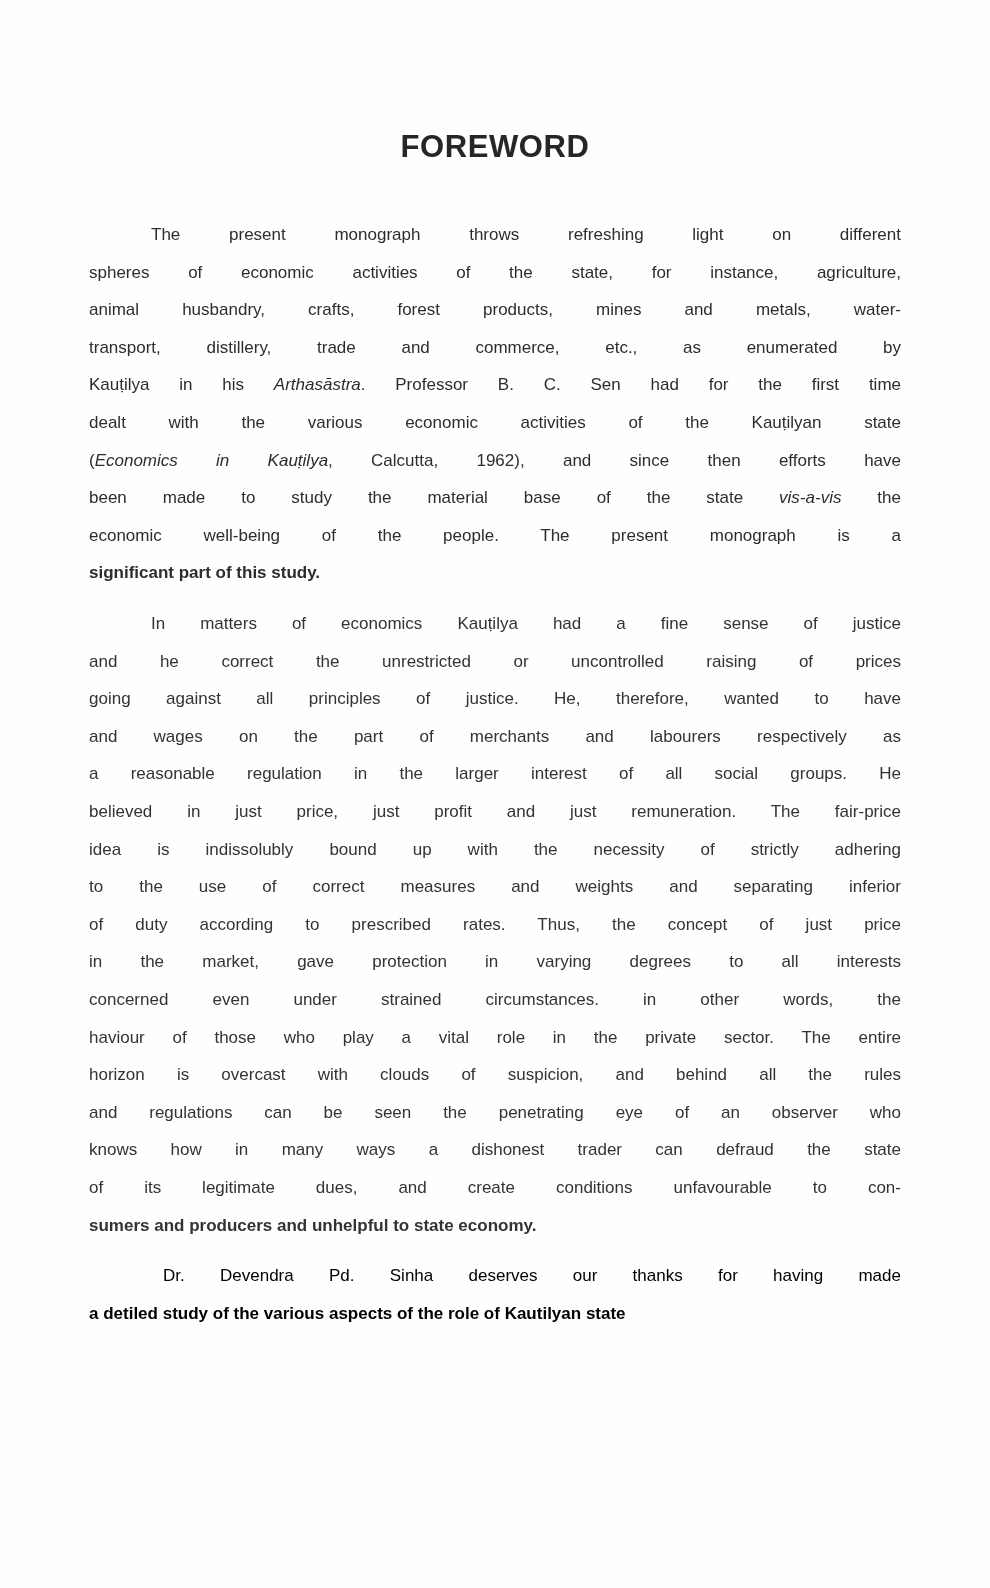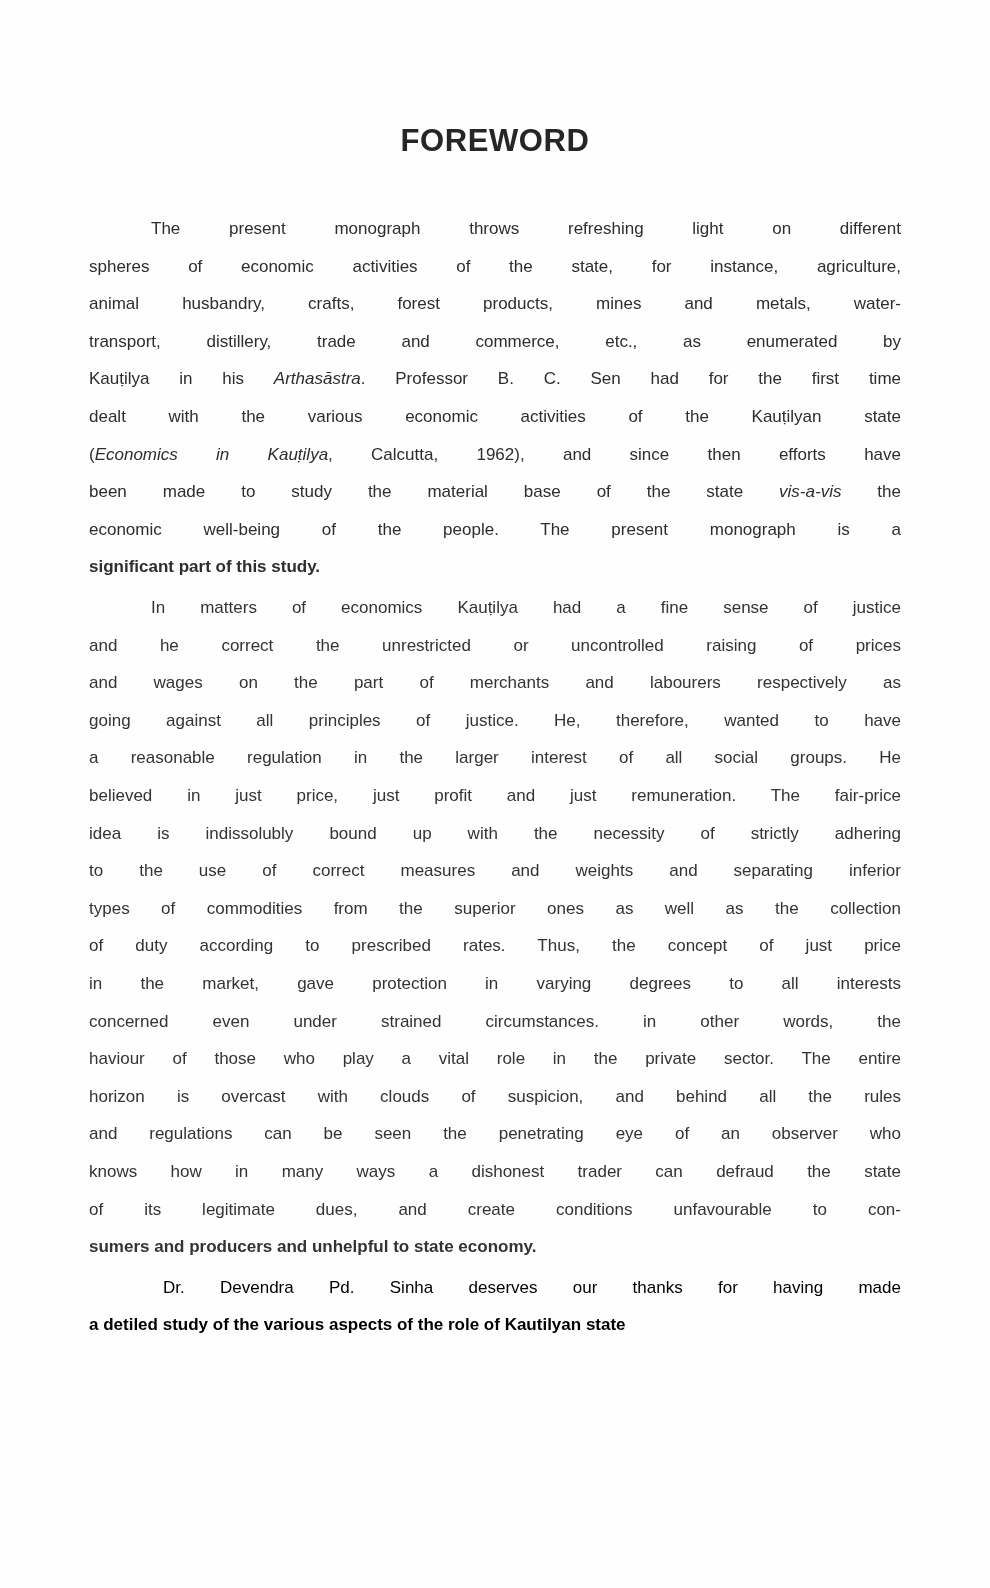--- a/index.html
+++ b/index.html
@@ -13,21 +13,21 @@
     height: 1588px;
     font-family: "Liberation Sans", "DejaVu Sans", sans-serif;
     color: #2b2b2b;
     overflow: hidden;
     position: relative;
   }
   .page {
     width: 990px;
     height: 1588px;
     box-sizing: border-box;
-    padding: 6px;
+    padding: 12px;
     position: relative;
     background: #fefefe;
   }
   .page-title {
     font-size: 31px;
     font-weight: bold;
     text-align: center;
     letter-spacing: 0.6px;
     color: #262626;
     margin: 0;
@@ -37,21 +37,21 @@
   .body-block {
     margin: 0 auto;
     width: 812px;
     padding-top: 52px;
   }
   .para {
     margin: 0;
     padding: 0;
   }
   .para + .para {
-    margin-top: 3px;
+    margin-top: 13px;
   }
   
   .ln {
     display: block;
     font-size: 17px;
     line-height: 37.6px;
     text-align: justify;
     text-align-last: justify;
     white-space: nowrap;
     color: #2f2f2f;
@@ -94,27 +94,26 @@
       <span class="ln">dealt with the various economic activities of the Kauṭilyan state</span>
       <span class="ln">(<i>Economics in Kauṭilya</i>, Calcutta, 1962), and since then efforts have</span>
       <span class="ln">been made to study the material base of the state <i>vis-a-vis</i> the</span>
       <span class="ln">economic well-being of the people. The present monograph is a</span>
       <span class="ln last">significant part of this study.</span>
     </div>
 
     <div class="para">
       <span class="ln"><span class="lead-space"></span>In matters of economics Kauṭilya had a fine sense of justice</span>
       <span class="ln">and he correct the unrestricted or uncontrolled raising of prices</span>
+      <span class="ln">going against all principles of justice. He, therefore, wanted to have</span>
       <span class="ln">and wages on the part of merchants and labourers respectively as</span>
-      <span class="ln">going against all principles of justice. He, therefore, wanted to have</span>
       <span class="ln">a reasonable regulation in the larger interest of all social groups. He</span>
       <span class="ln">believed in just price, just profit and just remuneration. The fair-price</span>
       <span class="ln">idea is indissolubly bound up with the necessity of strictly adhering</span>
       <span class="ln">to the use of correct measures and weights and separating inferior</span>
-      <span class="ln">types of commodities from the superior ones as well as the collection</span>
       <span class="ln">of duty according to prescribed rates. Thus, the concept of just price</span>
       <span class="ln">in the market, gave protection in varying degrees to all interests</span>
       <span class="ln">concerned even under strained circumstances. in other words, the</span>
       <span class="ln">haviour of those who play a vital role in the private sector. The entire</span>
       <span class="ln">horizon is overcast with clouds of suspicion, and behind all the rules</span>
       <span class="ln">and regulations can be seen the penetrating eye of an observer who</span>
       <span class="ln">knows how in many ways a dishonest trader can defraud the state</span>
       <span class="ln">of its legitimate dues, and create conditions unfavourable to con-</span>
       <span class="ln last">sumers and producers and unhelpful to state economy.</span>
     </div>

